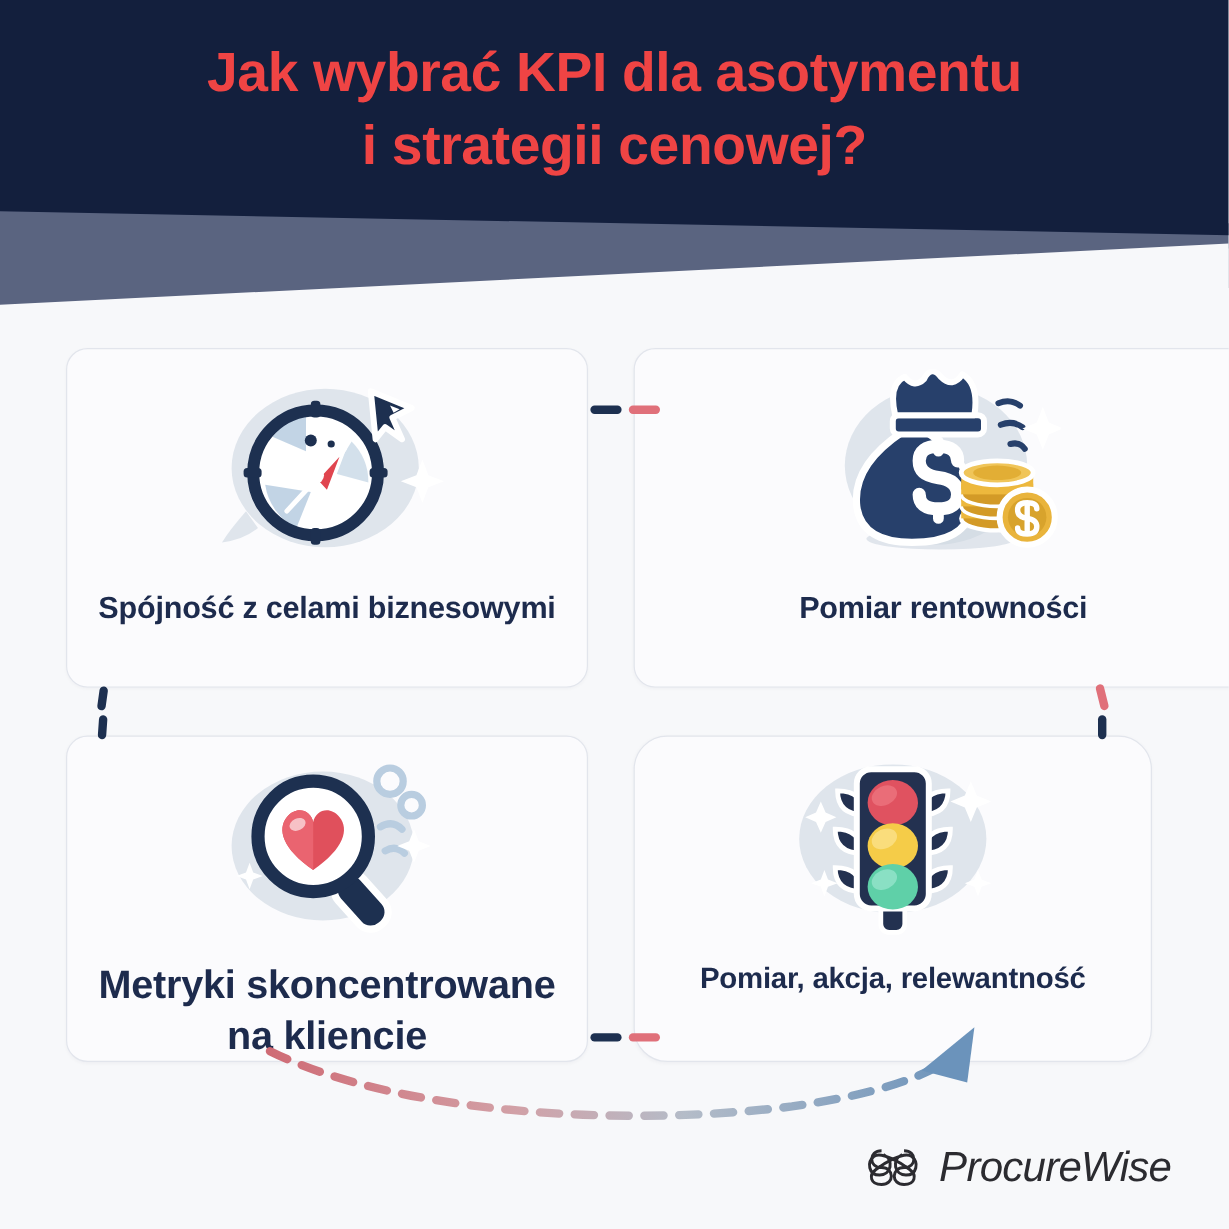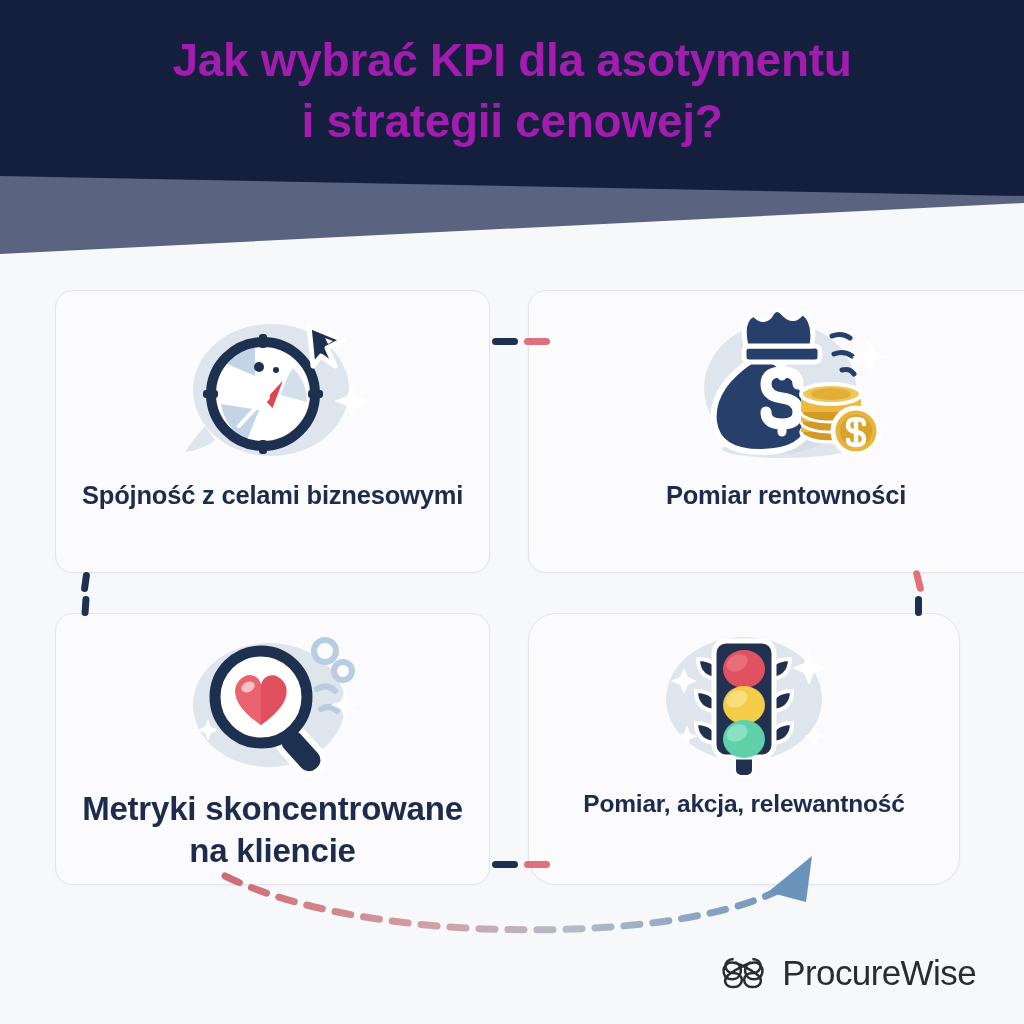--- a/index.html
+++ b/index.html
@@ -22,21 +22,21 @@
     position:absolute; top:0; left:0;
     width:1024px; height:270px;
     overflow:hidden;
   }
   .header-svg { position:absolute; top:0; left:0; }
 
   .header-title {
     position:absolute;
     top:30px; left:0; width:1024px;
     text-align:center;
-    color:#a21caf;
+    color:#ef4444;
     font-size:46px;
     font-weight:bold;
     line-height:1.32;
     letter-spacing:-0.3px;
     z-index:5;
     padding:0 30px;
   }
   .header-title .line { display:block; white-space:nowrap; }
 
   
@@ -64,21 +64,21 @@
   }
   .card-3 .card-icon, .card-4 .card-icon { margin-top:12px; height:158px; }
 
   .card-label {
     color:#1d2b4d;
     font-size:25.5px;
     font-weight:bold;
     text-align:center;
     line-height:1.28;
     padding:0 18px;
-    margin-top:4px;
+    margin-top:16px;
     letter-spacing:-0.2px;
   }
   .card-4 .card-label { font-size:24.5px; }
   .card-3 .card-label { font-size:33px; }
 
   
   .connector { position:absolute; z-index:3; }
 
   .dash-h { height:7px; border-radius:4px; }
   .dash-v { width:7px; border-radius:4px; }
@@ -100,20 +100,21 @@
   .conn-right-v-bot { left:915px; top:596px; height:20px; transform:rotate(0deg); }
 
   .arrow-svg { position:absolute; left:0; top:840px; z-index:2; }
 
   
   .logo-row {
     position:absolute;
     right:48px; bottom:26px;
     display:flex; align-items:center; gap:14px;
     z-index:6;
+    font-style:italic;
   }
   .logo-mark { width:50px; height:50px; display:block; }
   .logo-text {
     font-size:35px;
     color:#2b2b30;
     letter-spacing:-0.6px;
     font-weight:normal;
   }
 </style>
 </head>

